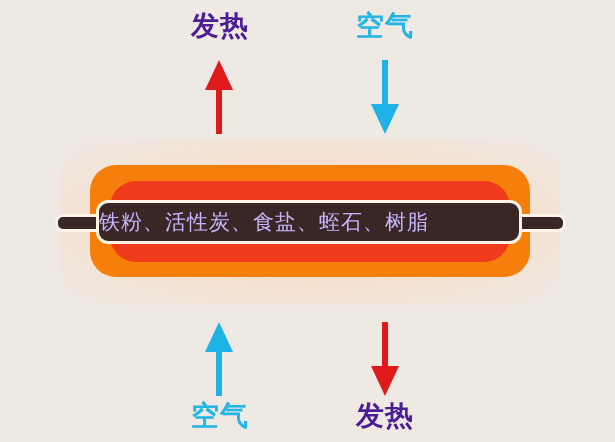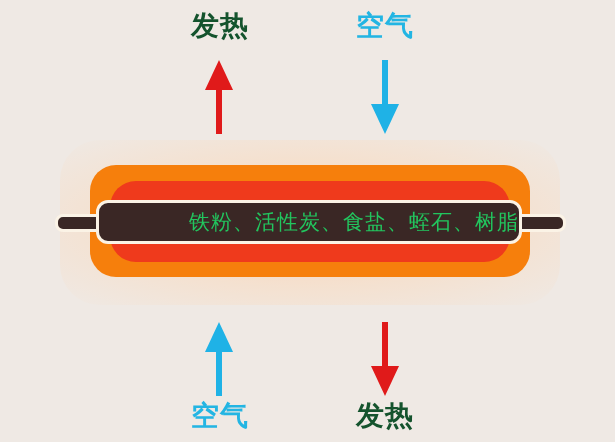--- a/index.html
+++ b/index.html
@@ -10,39 +10,39 @@
   }
   .glow {
     position: absolute; left: 60px; top: 140px; width: 500px; height: 165px;
     border-radius: 40px;
     background: radial-gradient(ellipse at center, rgba(255,190,140,0.55) 0%, rgba(255,210,170,0.35) 55%, rgba(239,233,228,0) 100%);
   }
   .label {
     position: absolute; font-size: 28px; font-weight: bold; letter-spacing: 1px;
     width: 80px; text-align: center; line-height: 32px;
   }
-  .heat { color: #14532d; }
+  .heat { color: #4c1d95; }
   .air { color: #23b5e3; text-align: center; }
   .arrow { position: absolute; }
   .outer {
     position: absolute; left: 90px; top: 165px; width: 440px; height: 112px;
     background: #f67f0c; border-radius: 26px;
   }
   .inner {
     position: absolute; left: 110px; top: 181px; width: 400px; height: 81px;
     background: #ef3a1c; border-radius: 26px;
   }
   .stick {
     position: absolute; top: 214px; height: 12px; background: #3a2725;
     border: 3px solid #fbf3e6; border-radius: 8px;
   }
   .bar {
     position: absolute; left: 96px; top: 200px; width: 420px; height: 38px;
     background: #3a2725; border: 3px solid #fbf3e6; border-radius: 12px;
-    color: #22c55e; font-size: 21px; line-height: 38px; text-align: right;
+    color: #c4b5fd; font-size: 21px; line-height: 38px; text-align: left;
     letter-spacing: 1px;
   }
 </style>
 </head>
 <body>
 
 <div class="glow"></div>
 
 <div class="label heat" style="left:180px; top:10px;">发热</div>
 <div class="label air" style="left:345px; top:10px;">空气</div>

